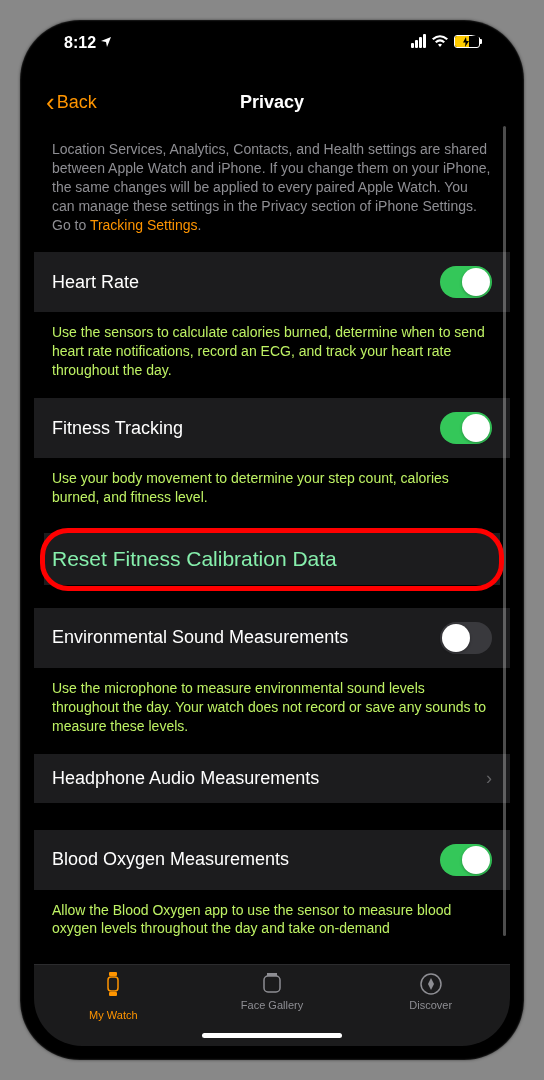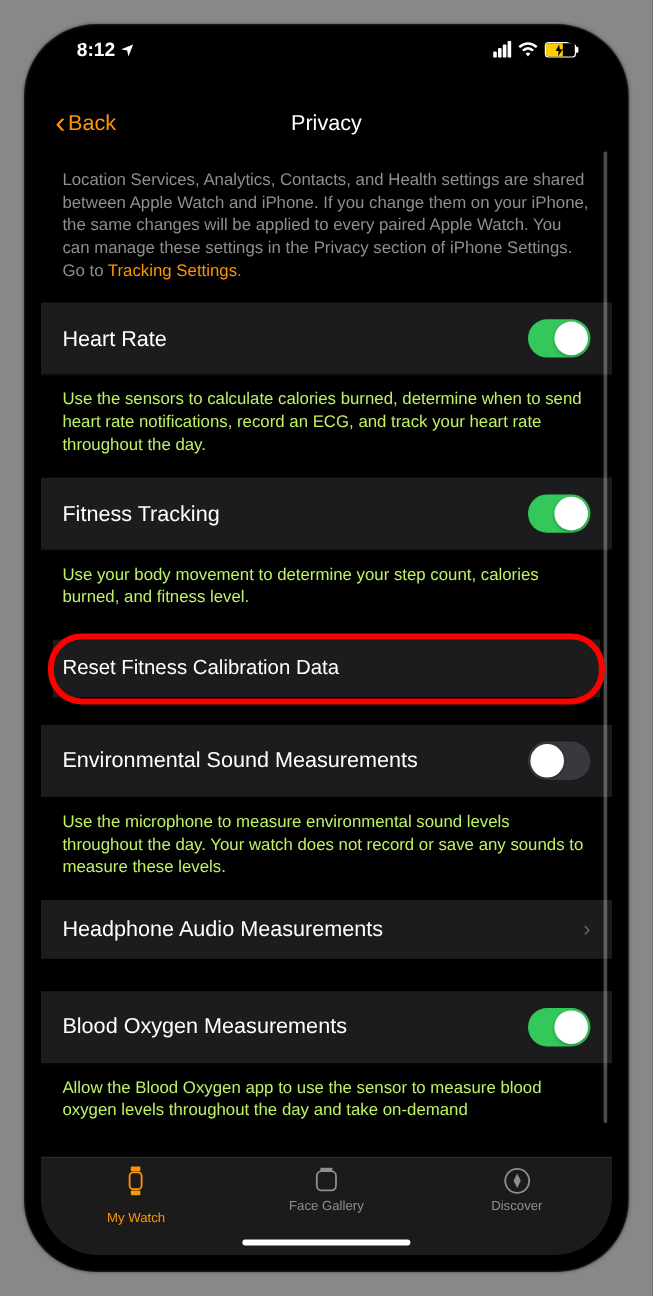--- a/index.html
+++ b/index.html
@@ -127,21 +127,21 @@
       font-size: 26px;
       font-weight: 300;
       line-height: 1;
     }
     .nav-title {
       position: absolute;
       left: 50%;
       transform: translateX(-50%);
       color: #fff;
       font-size: 18px;
-      font-weight: 400;
+      font-weight: 700;
     }
     .content {
       flex: 1;
       overflow: hidden;
       position: relative;
     }
     .scroll-indicator {
       position: absolute;
       right: 4px;
       top: 0;
@@ -165,22 +165,22 @@
       display: flex;
       justify-content: space-between;
       align-items: center;
       border-bottom: 1px solid #000;
     }
     .setting-label {
       color: #fff;
       font-size: 18px;
     }
     .setting-link-label {
-      color: #ffffff;
-      font-size: 17px;
+      color: #86efac;
+      font-size: 21px;
     }
     .setting-desc {
       padding: 10px 18px 18px;
       color: #bef264;
       font-size: 14px;
       line-height: 1.35;
     }
     .toggle {
       width: 52px;
       height: 32px;

